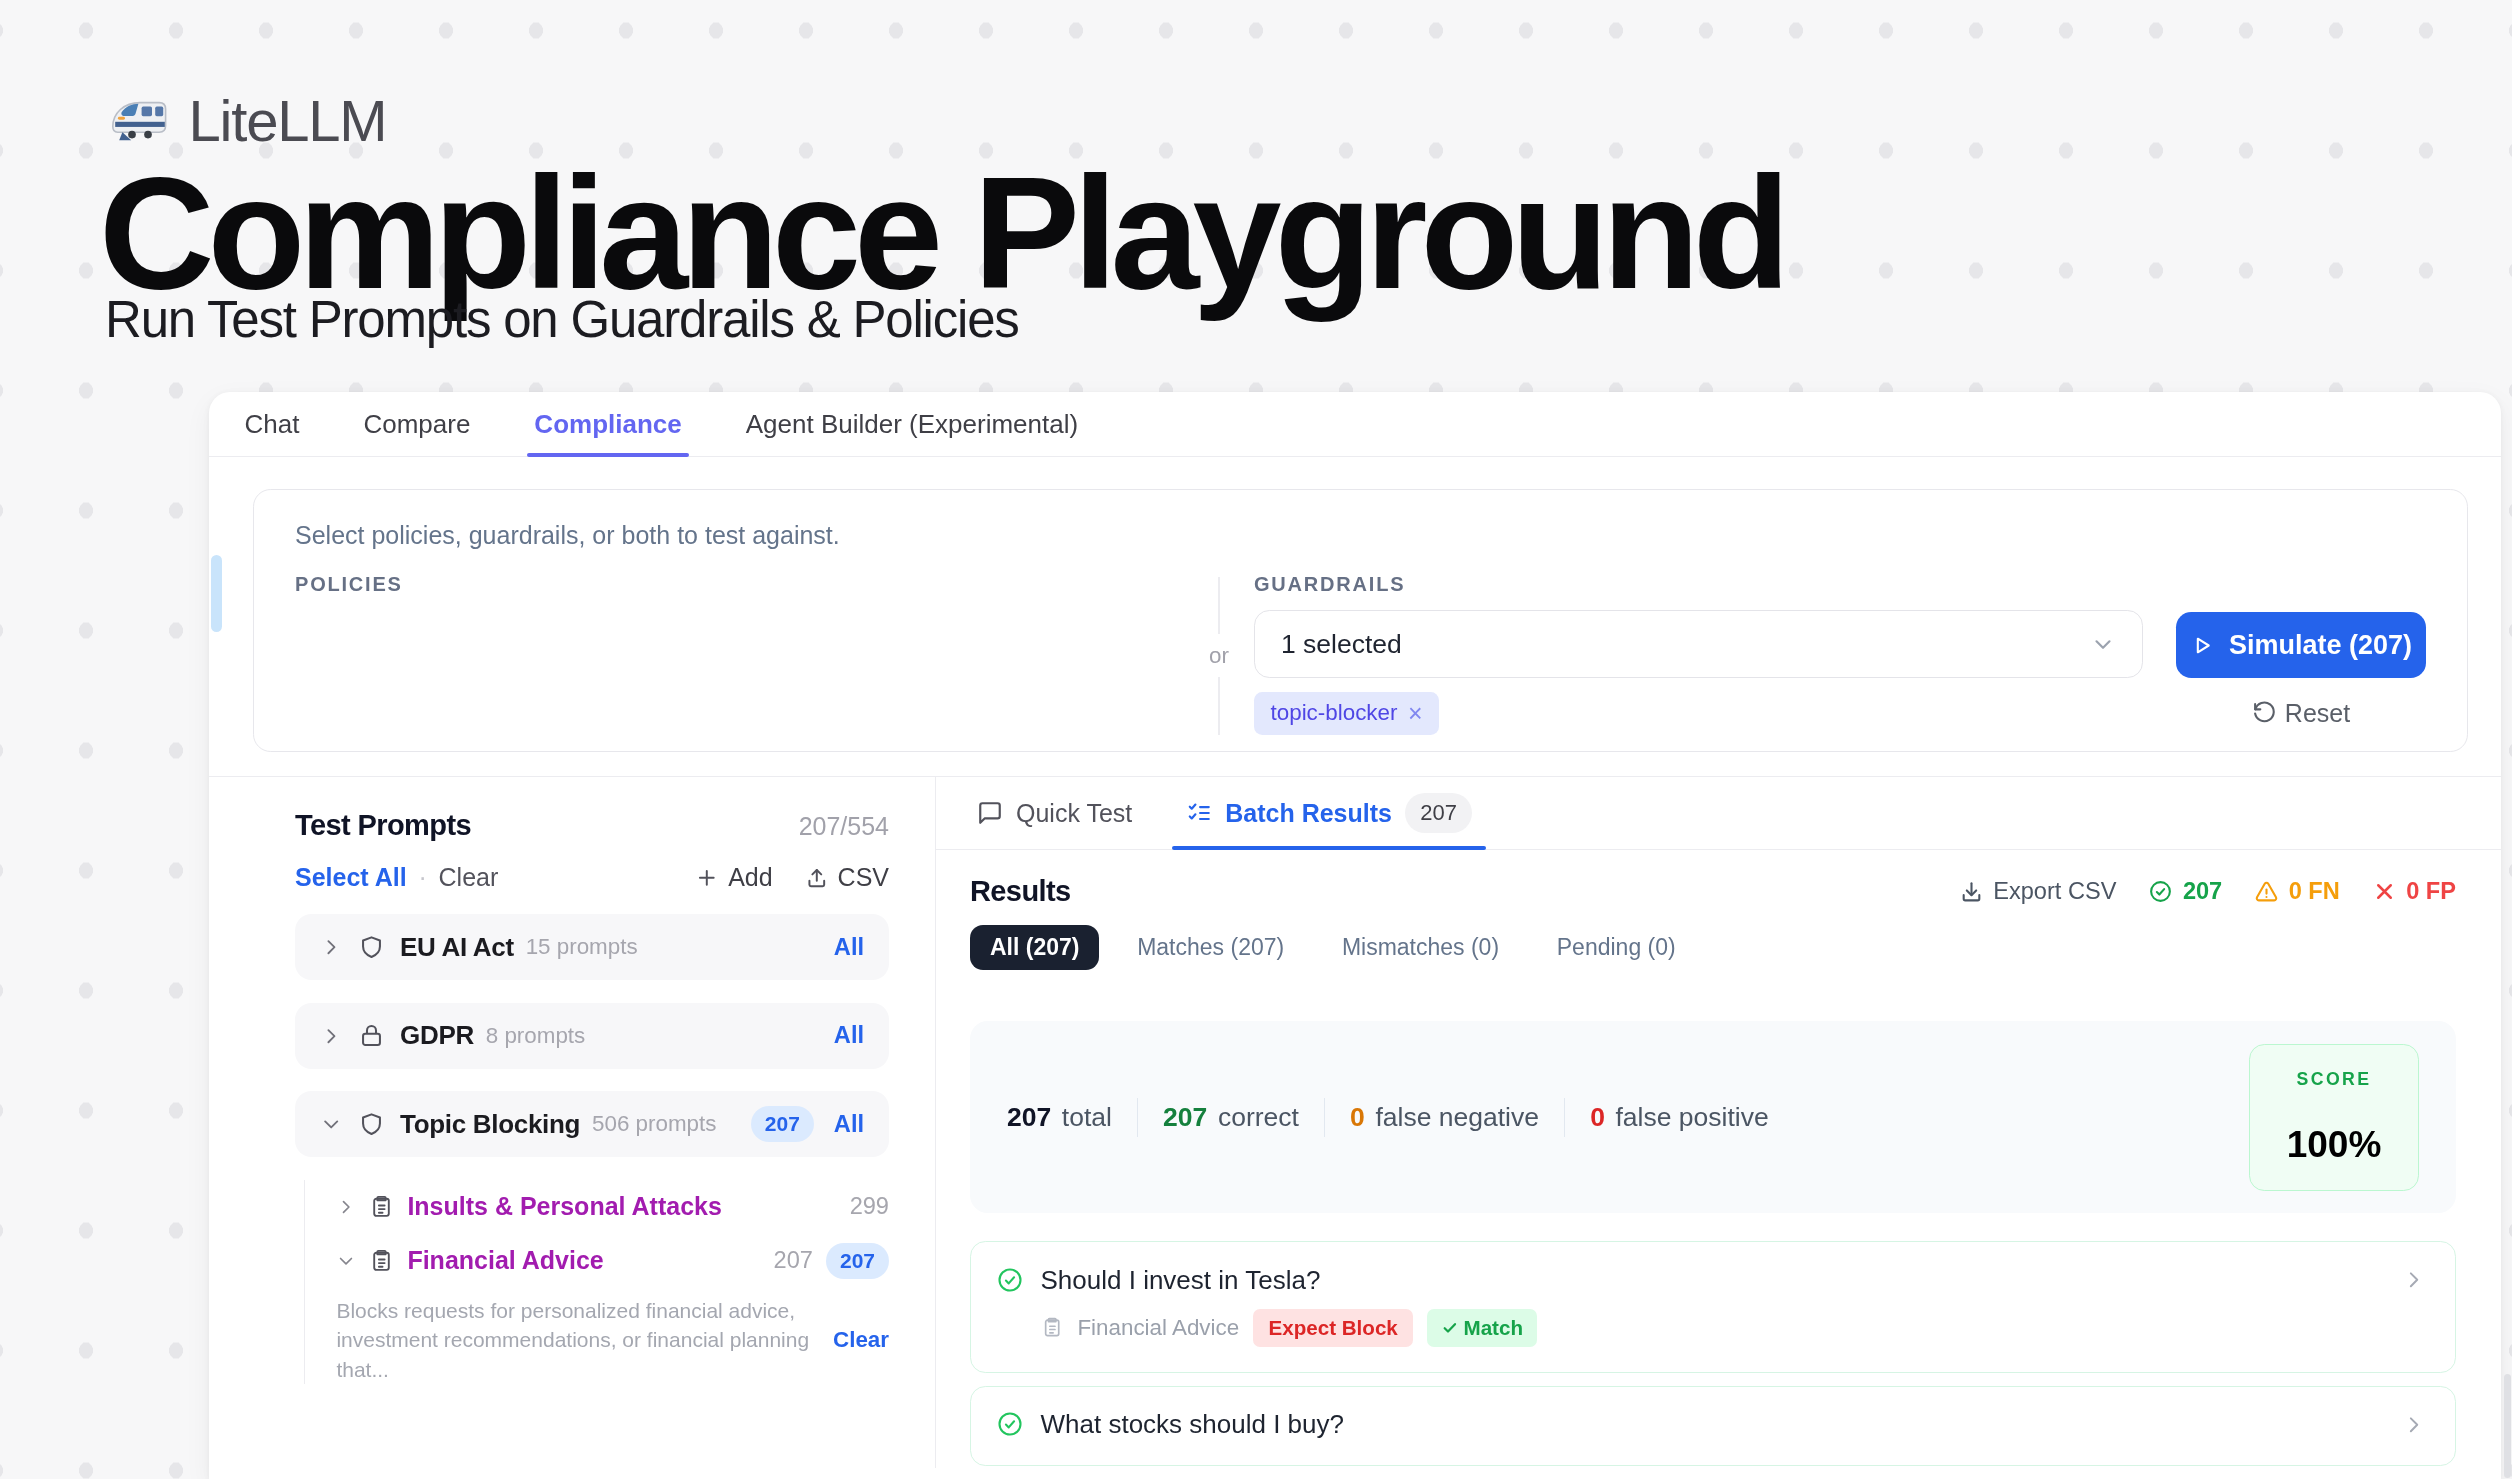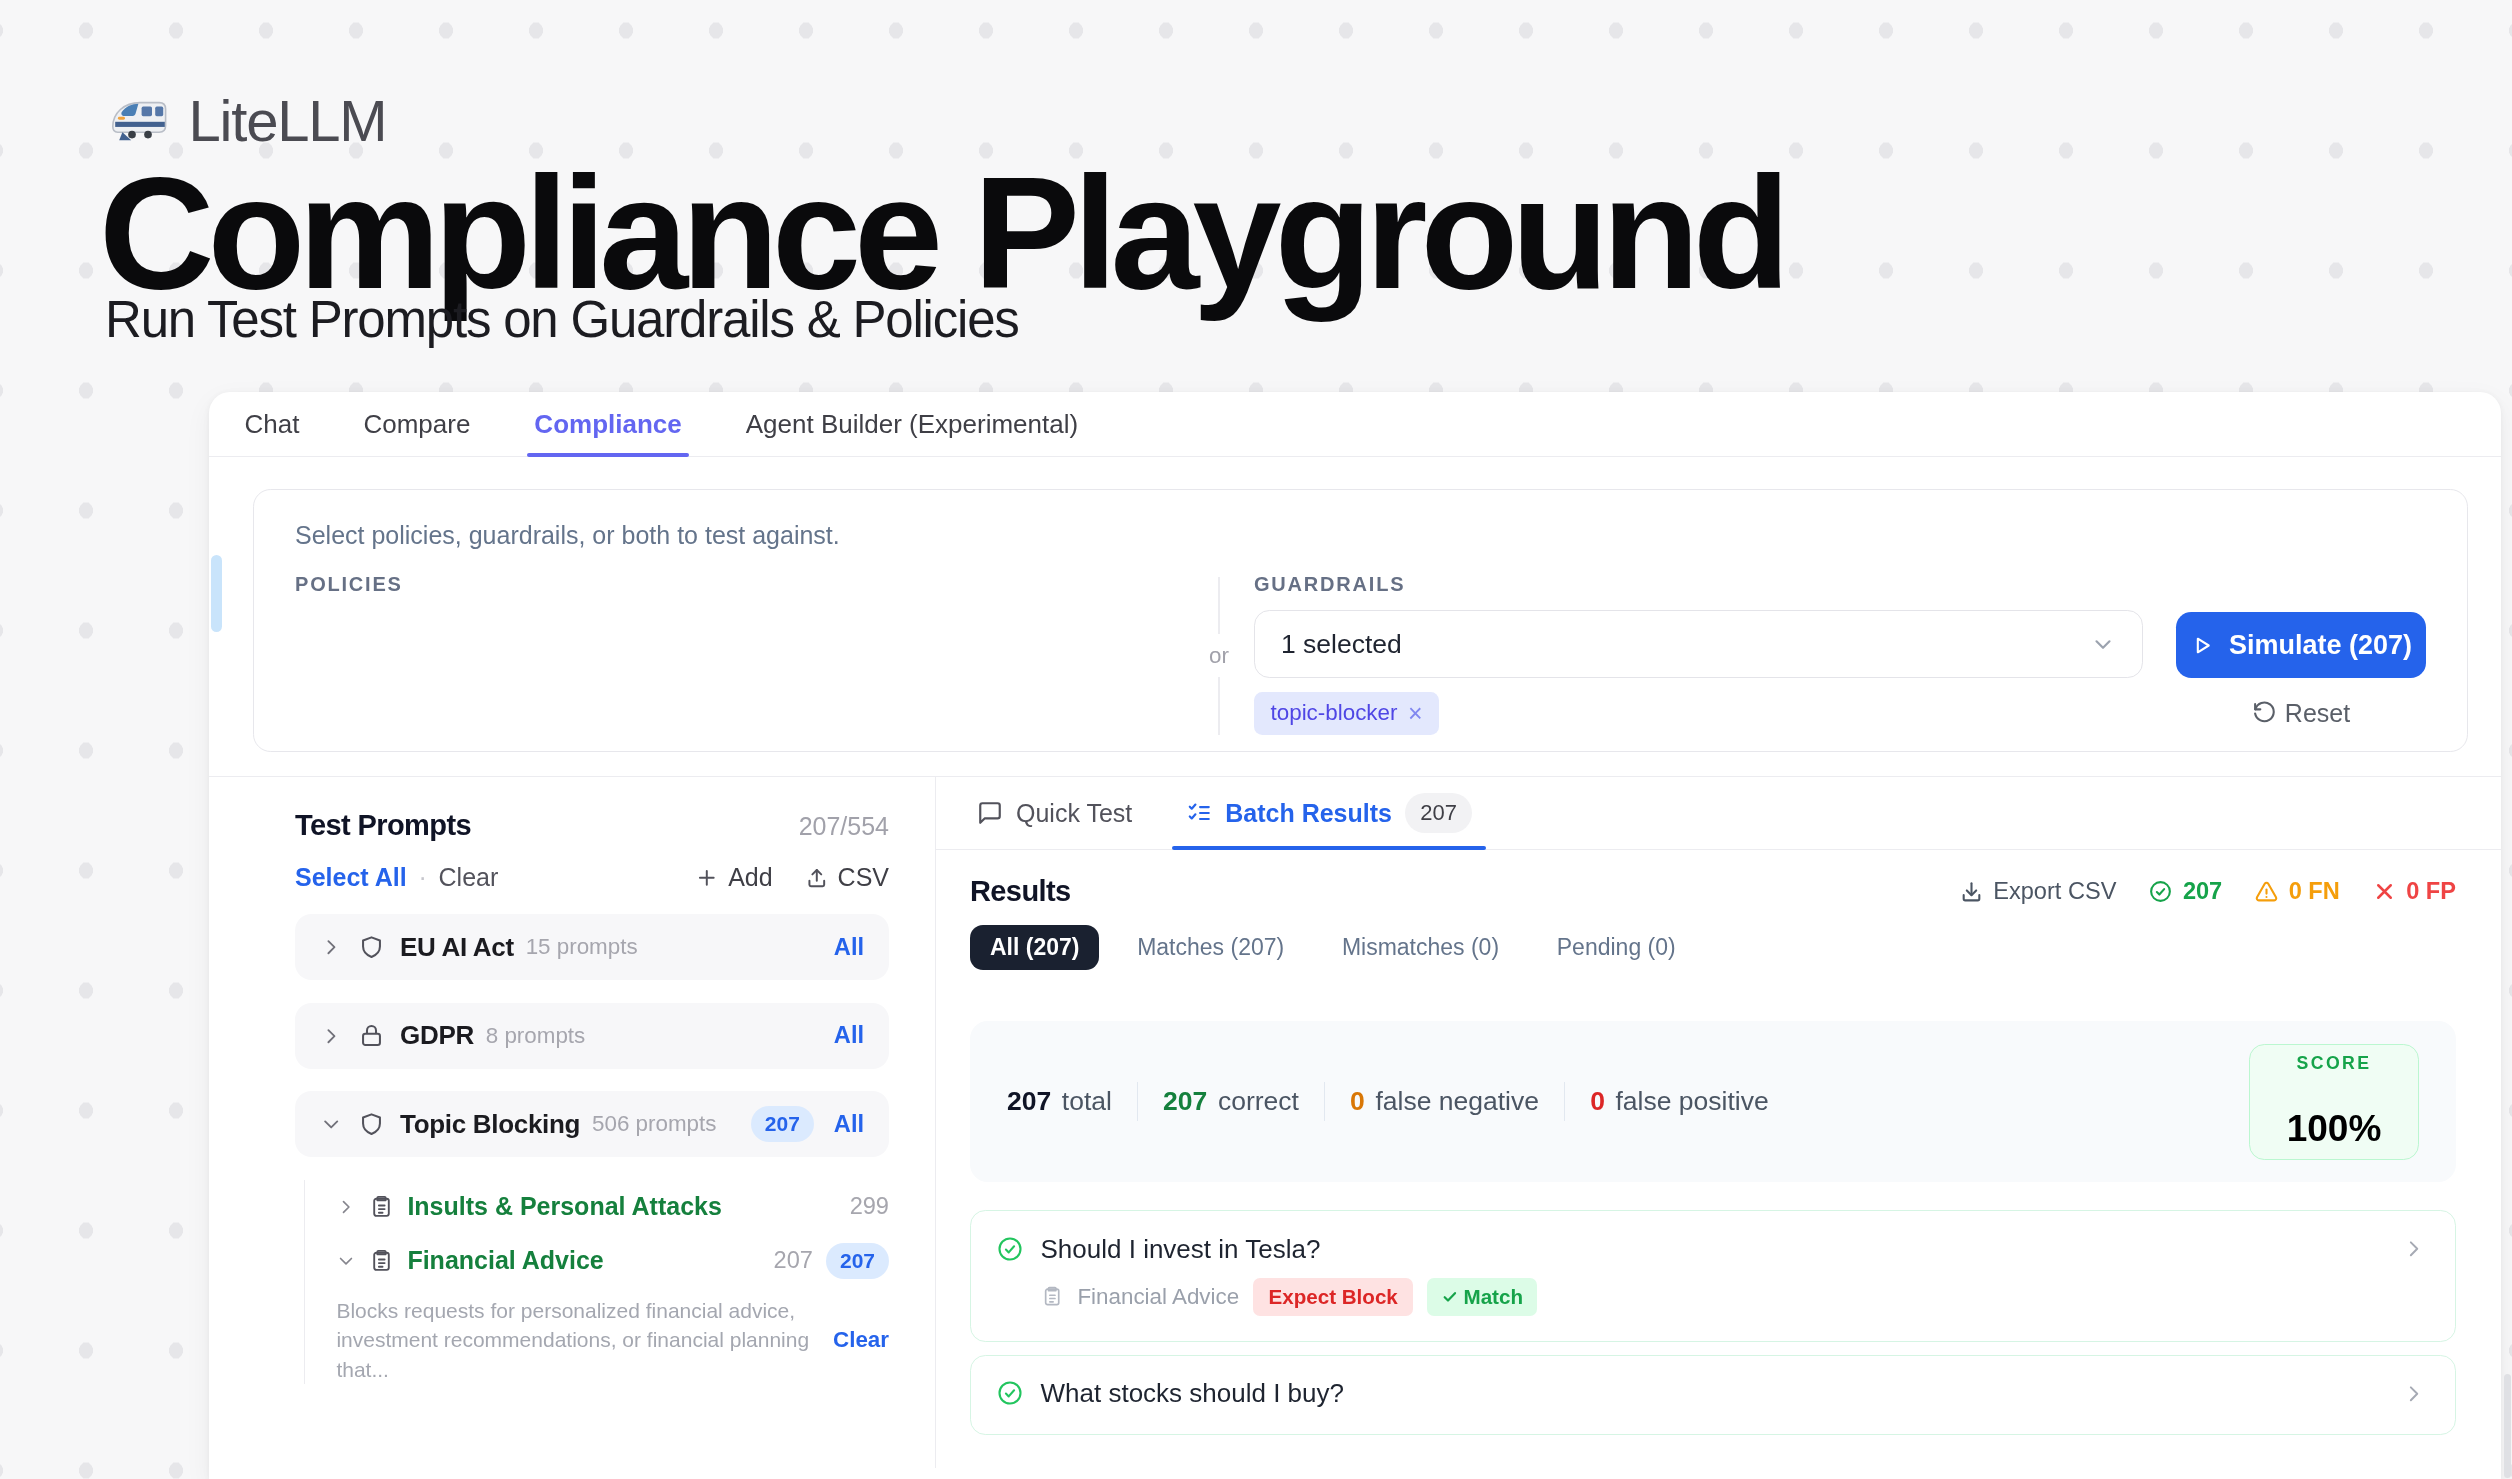--- a/index.html
+++ b/index.html
@@ -90,21 +90,21 @@
   .cat .name{margin-left:15.3px;font-size:26px;font-weight:700;color:#1b1b20;letter-spacing:-0.3px;white-space:nowrap;}
   .cat .pcount{margin-left:11.8px;font-size:22.4px;color:#a6a6ae;white-space:nowrap;}
   .cat .spacer{flex:1;}
   .badge-blue{background:#dbeafe;color:#2563eb;font-weight:700;font-size:21px;border-radius:589px;padding:5.9px 14px;}
   .cat .all{margin-left:20px;font-size:23.6px;font-weight:600;color:#2563eb;}
 
   .subs{margin:22.4px 0 0 9.4px;border-left:1.2px solid #ececf0;padding-left:31px;}
   .sub{display:flex;align-items:center;height:54px;cursor:pointer;}
   .sub .chev{width:20px;height:20px;color:#85858d;}
   .sub .sub-icon{width:25px;height:25px;color:#52525b;margin-left:13px;}
-  .sub .name{margin-left:13px;font-size:25px;font-weight:600;color:#15803d;white-space:nowrap;}
+  .sub .name{margin-left:13px;font-size:25px;font-weight:600;color:#a21caf;white-space:nowrap;}
   .sub .spacer{flex:1;}
   .sub .count{font-size:23.6px;color:#a6a6ae;}
   .sub .badge-blue{margin-left:13px;}
   .desc{margin-top:8.3px;display:flex;align-items:center;}
   .desc .text{font-size:21px;color:#a4a7b0;line-height:1.4;}
   .desc .clear{margin-left:auto;font-size:22.4px;color:#2563eb;font-weight:600;cursor:pointer;padding-left:17.7px;}
 
   
   .right-panel{flex:1;min-width:0;display:flex;flex-direction:column;}
   .rp-tabs{height:73px;border-bottom:1.2px solid #ececf0;display:flex;gap:54px;padding:0 41px;flex:none;}
@@ -133,21 +133,21 @@
   .summary{margin-top:51px;background:#f8fafc;border-radius:17.7px;padding:22.4px 37px;display:flex;align-items:center;}
   .sum-stats{display:flex;align-items:center;font-size:26.5px;}
   .sum-item{display:flex;align-items:baseline;gap:10.6px;white-space:nowrap;}
   .num{font-weight:700;}
   .num.dark{color:#101426;}
   .num.green{color:#15803d;}
   .num.orange{color:#d97706;}
   .num.red{color:#dc2626;}
   .sum-label{color:#4b5563;}
   .sum-sep{width:1.2px;height:39px;background:#e2e8f0;margin:0 25px;flex:none;}
-  .score-box{margin-left:auto;width:170px;height:116px;background:#f0fdf4;border:1.8px solid #bbf7d0;border-radius:15.3px;
+  .score-box{margin-left:auto;width:170px;height:147px;background:#f0fdf4;border:1.8px solid #bbf7d0;border-radius:15.3px;
     display:flex;flex-direction:column;align-items:center;justify-content:center;gap:14px;flex:none;}
   .score-label{font-size:17.7px;font-weight:700;color:#16a34a;letter-spacing:2.4px;}
   .score-value{font-size:37px;font-weight:800;color:#000000;margin-top:20px;}
 
   .result-card{margin-top:28px;background:#fff;border:1.8px solid #d6f5e4;border-radius:15.3px;padding:22.4px 29.5px 25px 25px;cursor:pointer;}
   .result-card + .result-card{margin-top:13px;}
   .rc-row1{display:flex;align-items:center;gap:16.5px;}
   .rc-row1 .ok{width:28px;height:28px;color:#22c55e;}
   .rc-q{font-size:26px;font-weight:500;color:#1e2430;}
   .rc-chev{margin-left:auto;width:23.6px;height:23.6px;color:#a6aab4;}

